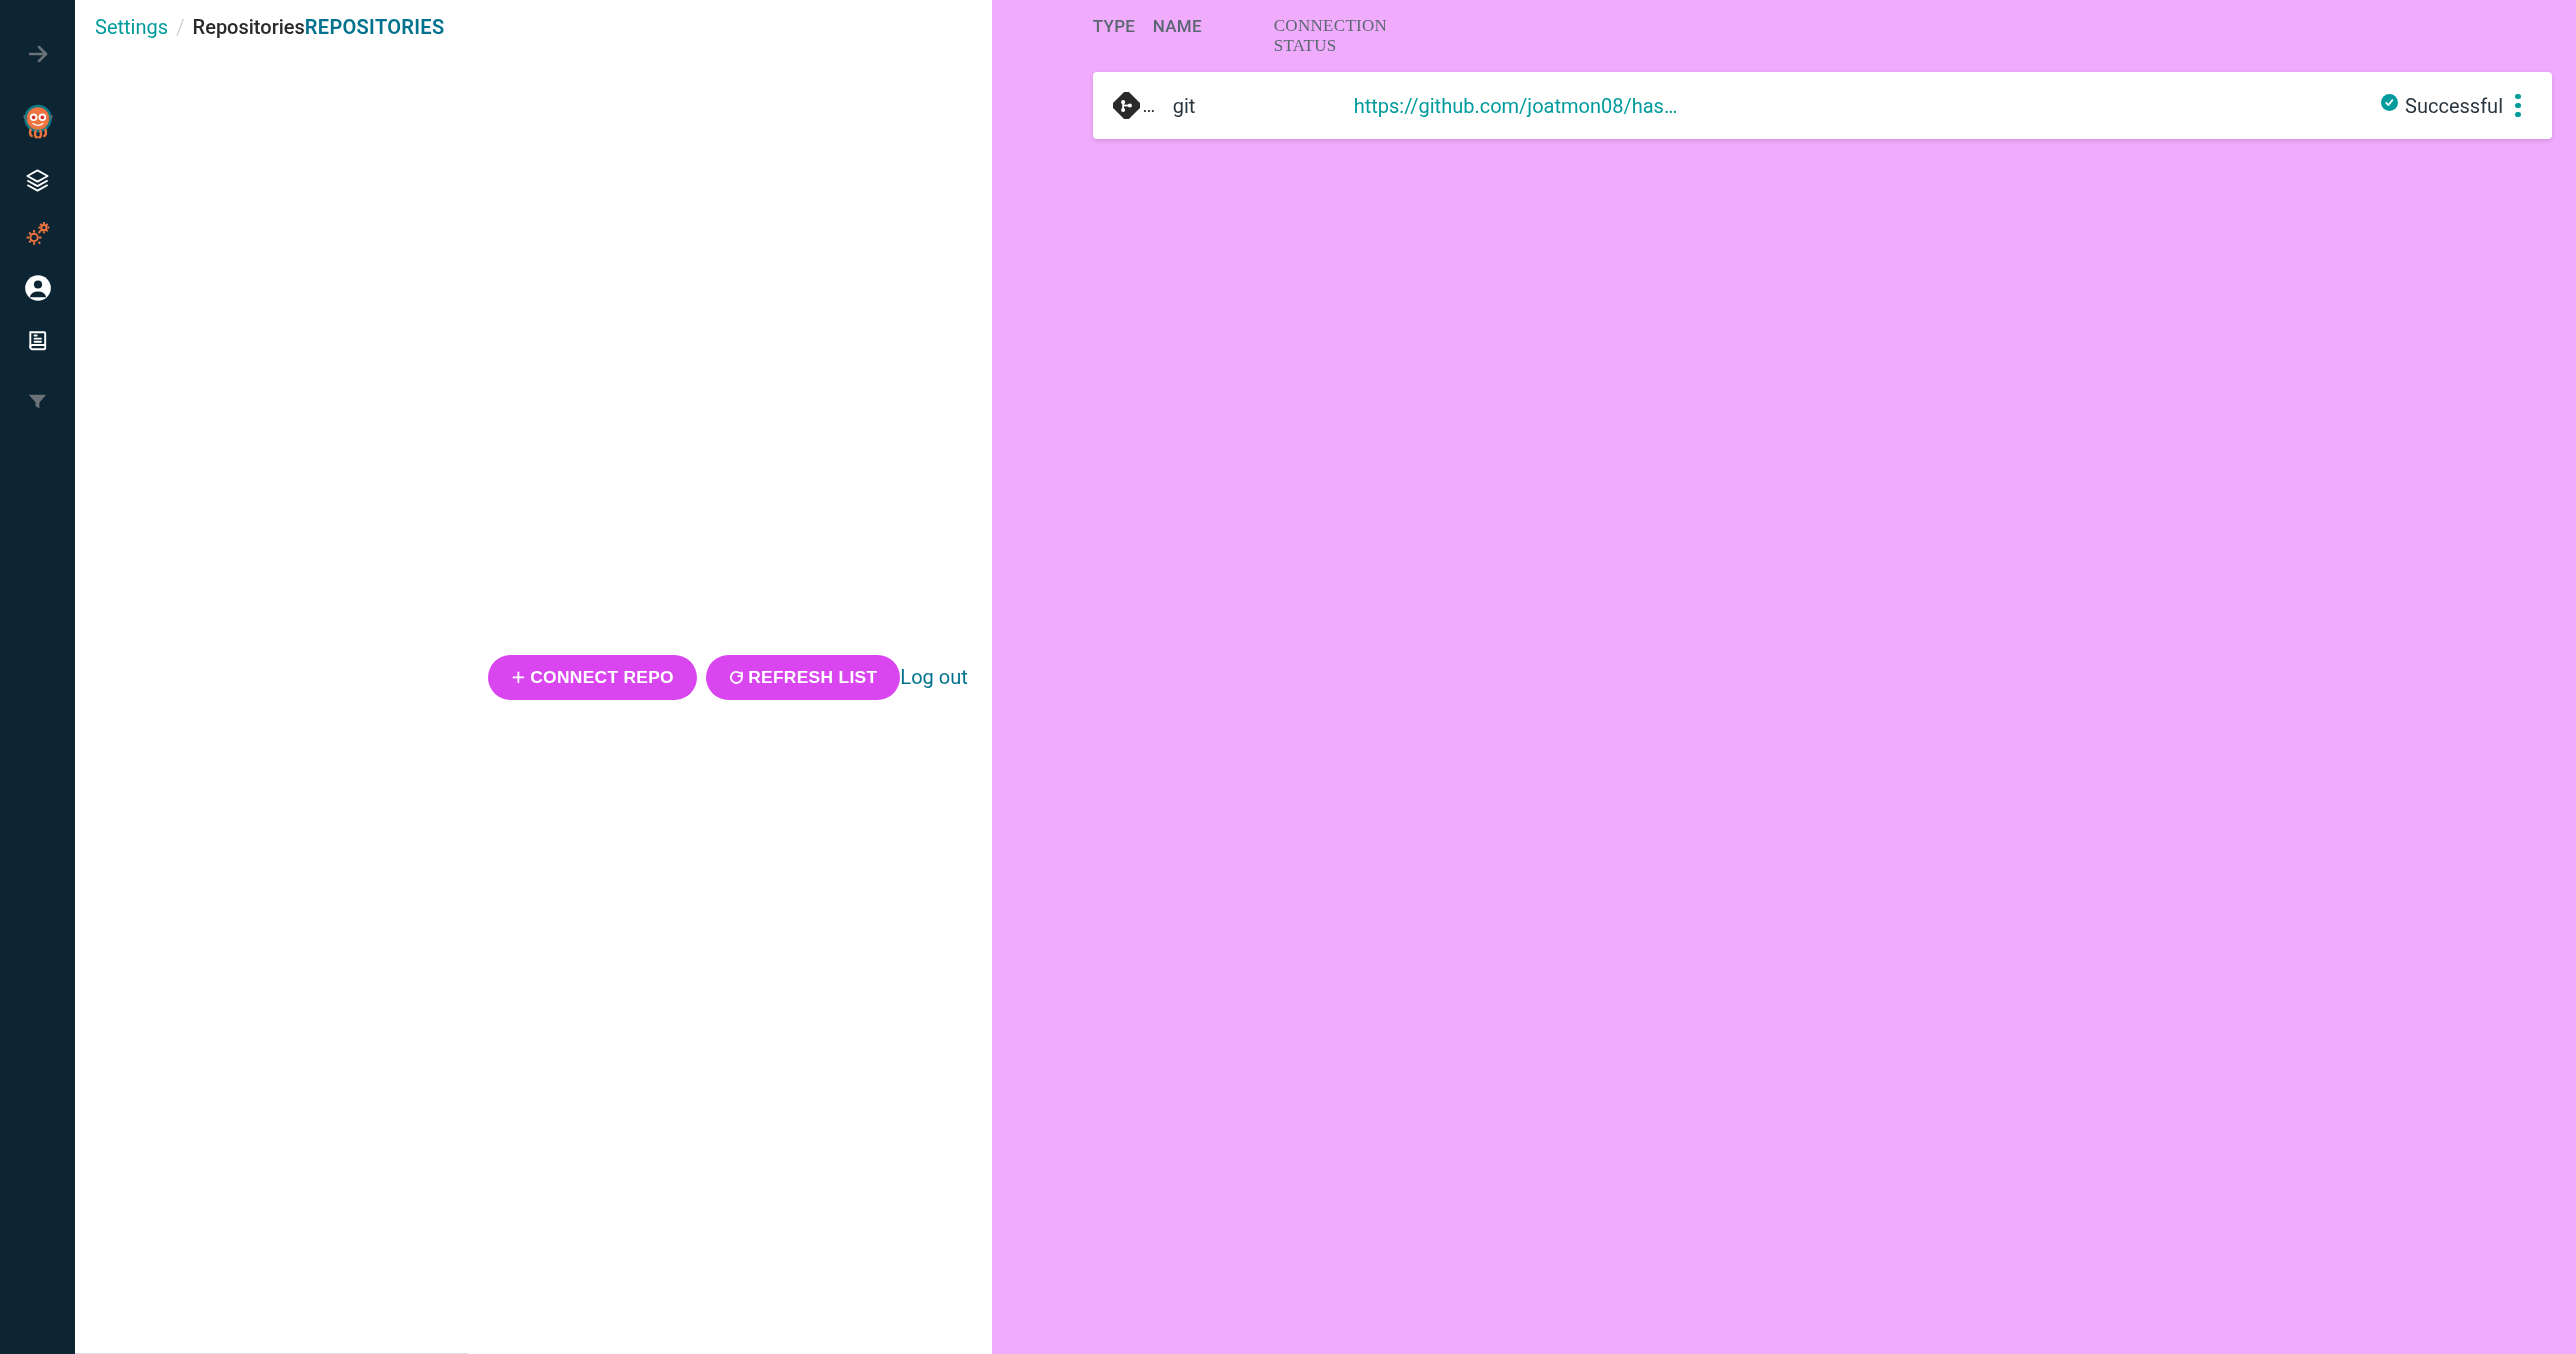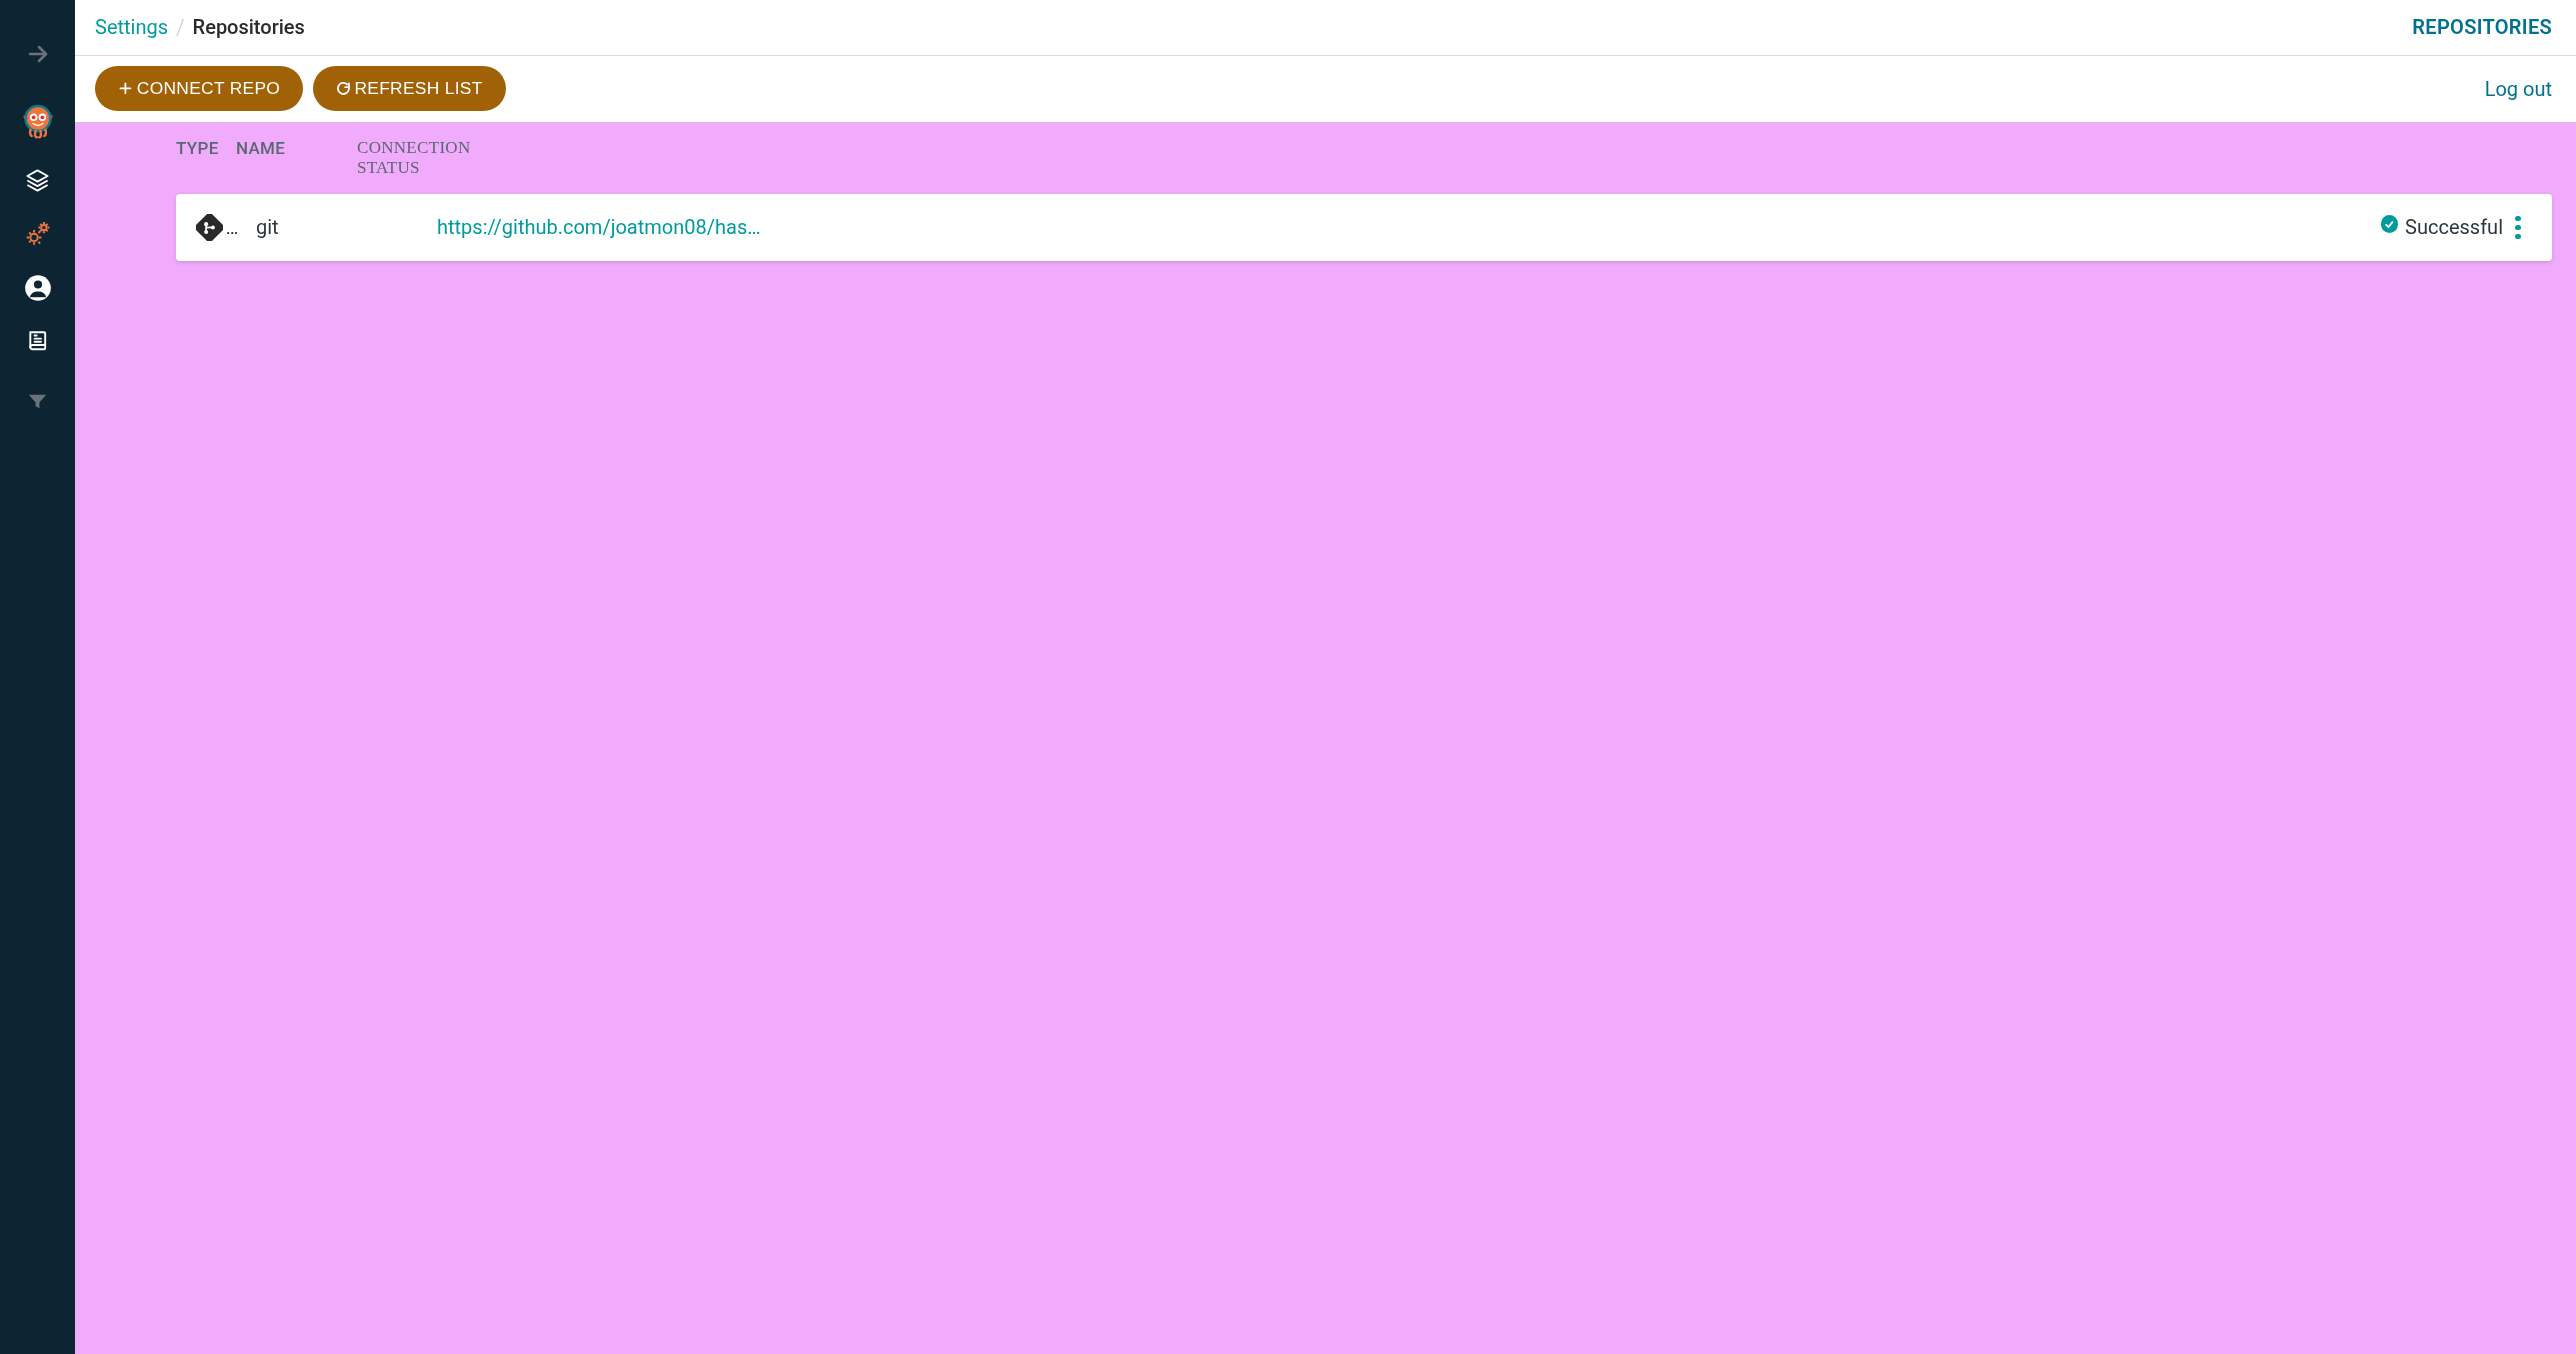--- a/index.html
+++ b/index.html
@@ -34,21 +34,21 @@
   .sidebar-icon-stack { color: #ffffff; }
   .sidebar-icon-gear { color: #ee753f; }
   .sidebar-icon-user { color: #ffffff; }
   .sidebar-icon-book { color: #ffffff; }
   .sidebar-icon-filter { color: #6b7378; }
 
   
   .main {
     flex: 1;
     display: flex;
-    flex-direction: column;
+    flex-direction: row;
     min-width: 0;
   }
   .topbar {
     background: #ffffff;
     border-bottom: 0.7px solid #d9dde0;
   }
   .breadcrumb-row {
     display: flex;
     align-items: center;
     justify-content: space-between;
@@ -75,27 +75,27 @@
     display: flex;
     align-items: center;
     justify-content: space-between;
     padding: 10.7px 24px 10.7px 20px;
   }
   .action-buttons {
     display: flex;
     gap: 9.4px;
   }
   .btn-pill {
-    background: #a16207;
+    background: #d946ef;
     color: #ffffff;
     border: none;
     border-radius: 670px;
     padding: 12px 23px;
     font-size: 17.4px;
-    font-weight: 400;
+    font-weight: 700;
     letter-spacing: 0.3px;
     display: flex;
     align-items: center;
     gap: 4px;
     cursor: pointer;
   }
   .btn-pill svg { flex-shrink: 0; }
   .logout-link {
     color: #00728e;
     font-size: 20px;

